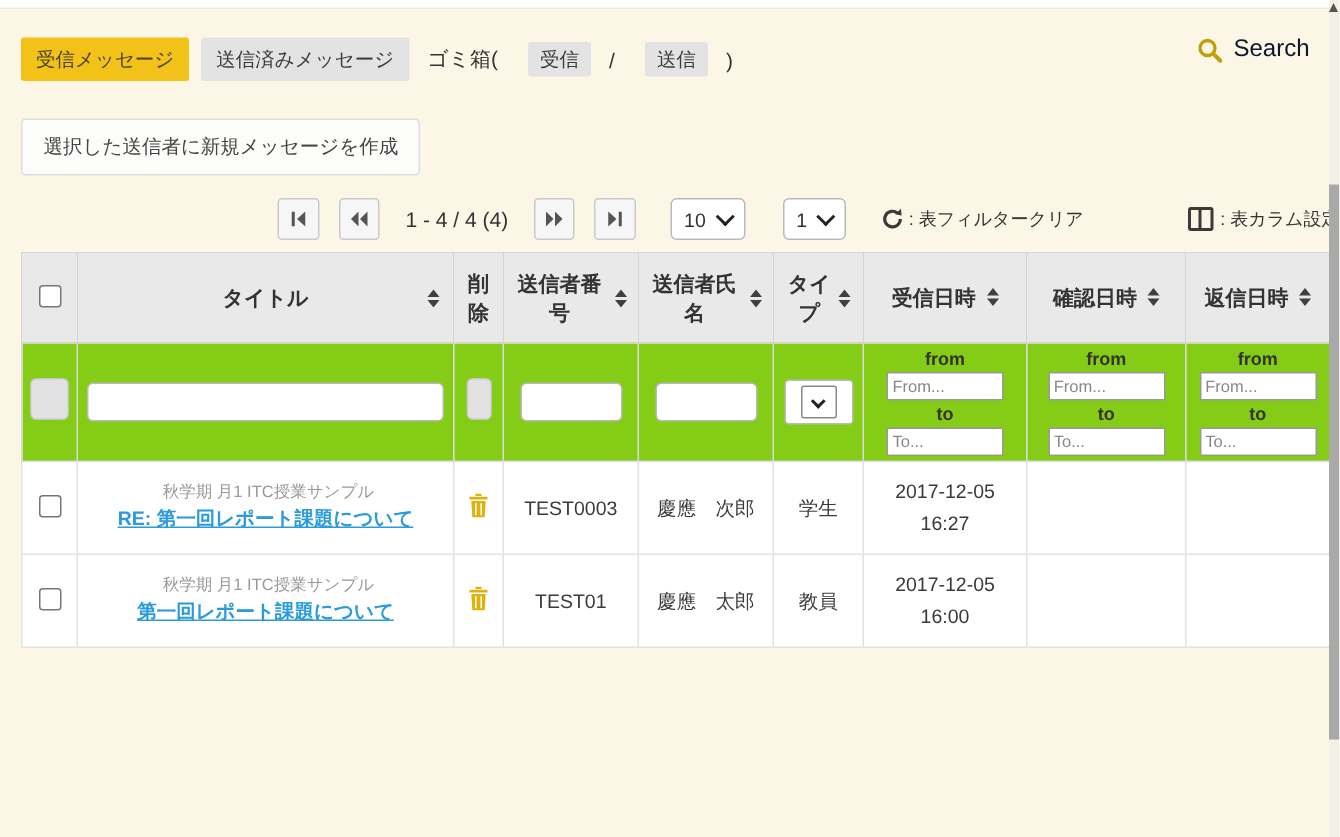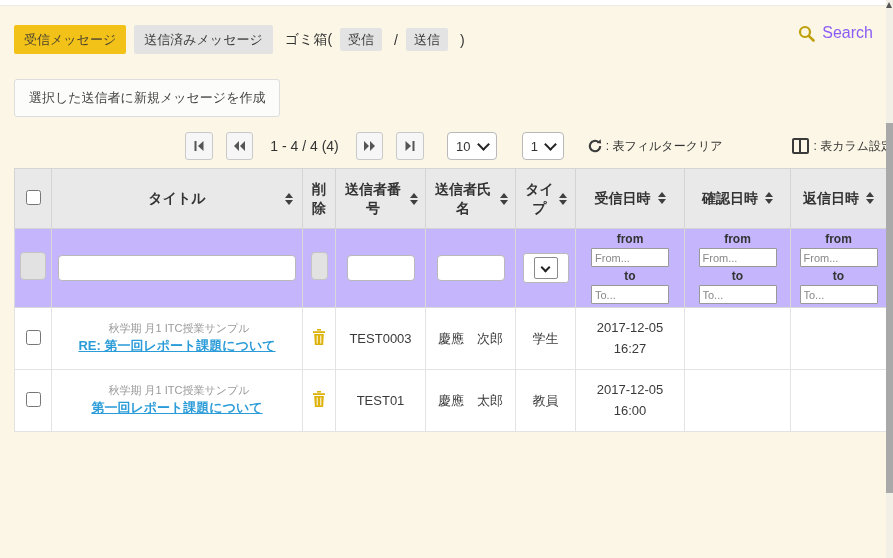--- a/index.html
+++ b/index.html
@@ -6,23 +6,23 @@
   .screen{position:relative;width:893px;height:558px;overflow:hidden;background:#fbf6e5;
           font-family:"Liberation Sans","DejaVu Sans",sans-serif;color:#333;}
   .top-strip{height:5px;background:#ffffff;border-bottom:1px solid #ebebe6;}
 
   
   .toolbar{display:flex;align-items:center;margin:19px 0 0 14px;gap:8px;}
   .tab{border:none;background:#e3e3e3;color:#3b3b3b;font-size:13px;padding:8px 10px;
        border-radius:2px;cursor:pointer;font-family:inherit;line-height:1;}
   .tab.active{background:#f2c218;color:#4a4233;}
   .trash-txt{font-size:14px;color:#333;margin-left:4px;}
-  .tab.small{padding:5px 8px;}
+  .tab.small{padding:5px 8px;margin-left:12px;}
   .searchbox{position:absolute;top:24px;right:20px;display:flex;align-items:center;gap:7px;
-             font-size:16px;color:#8b5cf6;cursor:pointer;}
+             font-size:16px;color:#0f172a;cursor:pointer;}
 
   
   .filter-panel{background:#fff;border:1px solid #e7e3d5;border-radius:6px;
                 margin:13px 14px 0 14px;height:117px;box-sizing:border-box;padding:28px 0 0 26px;}
   .fp-row{display:flex;align-items:center;}
   .fp-row.second{margin-top:12px;}
   .fp-label{font-size:13px;color:#333;}
   .fp-bold{font-weight:bold;font-size:13px;color:#222;}
   .cb{width:15px;height:15px;margin:0 8px 0 0;}
   .select{background:#fff;border:1px solid #b9b9b9;border-radius:4px;height:30px;box-sizing:border-box;
@@ -68,21 +68,21 @@
   .wrap60{display:inline-block;max-width:60px;}
   .wrap30{display:inline-block;max-width:30px;}
   .wrap16{display:inline-block;max-width:16px;line-height:1.35;}
   .sort{display:inline-flex;flex-direction:column;gap:2px;flex:0 0 auto;}
   .sort i{display:block;width:0;height:0;border-left:4px solid transparent;border-right:4px solid transparent;}
   .sort .tu{border-bottom:5px solid #3f3f3f;}
   .sort .td{border-top:5px solid #3f3f3f;}
   .sort-abs{position:absolute;right:9px;top:50%;transform:translateY(-50%);}
 
   tr.frow{height:79px;}
-  tr.frow td{background:#c4b5fd;border:1px solid #d9d9d9;text-align:center;vertical-align:middle;padding:2px;}
+  tr.frow td{background:#84cc16;border:1px solid #d9d9d9;text-align:center;vertical-align:middle;padding:2px;}
   .gbtn{background:#e2e2e2;border:1px solid #c5c5c5;border-radius:4px;height:26px;display:inline-block;}
   .gbtn.sq{width:24px;}
   .gbtn.narrow{width:15px;}
   .f-input{height:26px;box-sizing:border-box;border:1px solid #b9b9b9;border-radius:4px;
            font-size:12px;padding:0 6px;font-family:inherit;}
   .f-title{width:238px;}
   .f-small{width:68px;}
   .type-select{width:44px;height:28px;background:#fff;border:1px solid #b9b9b9;border-radius:3px;
                margin:0 auto;display:flex;align-items:center;justify-content:center;cursor:pointer;}
   .type-chev-box{width:22px;height:20px;border:1px solid #8a8a8a;border-radius:2px;

